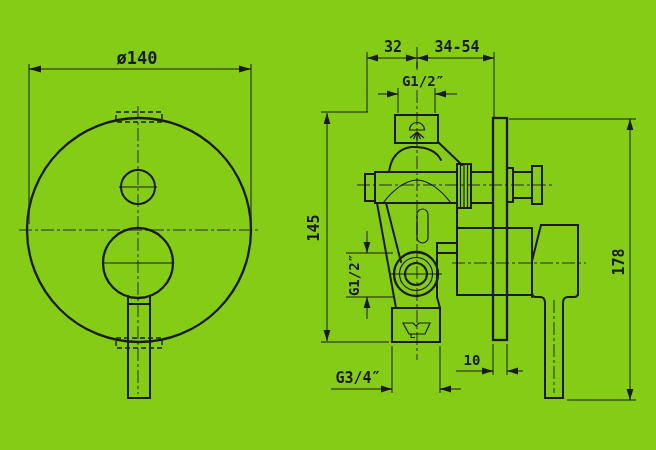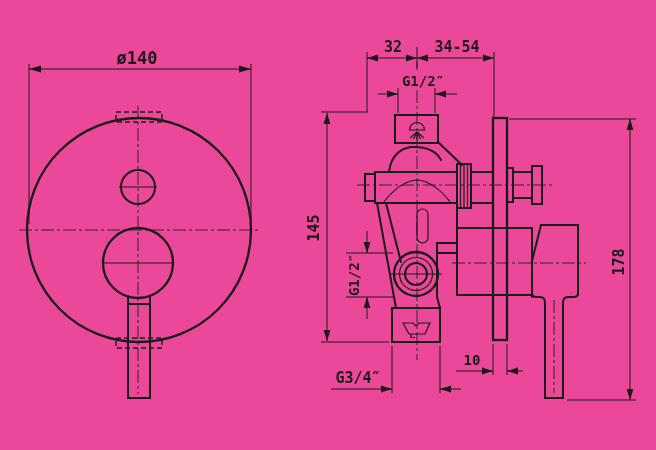--- a/index.html
+++ b/index.html
@@ -1,17 +1,17 @@
 <!DOCTYPE html>
 <html><head>
 <meta charset="utf-8">
 <style>
   html,body{margin:0;padding:0;background:#fff;}
   .canvas{
-    position:relative;width:656px;height:450px;background:#ec4899;
+    position:relative;width:656px;height:450px;background:#84cc16;
     font-family:"DejaVu Sans Mono", monospace;
   }
   svg{display:block}
   .ol{stroke:#1b1b1b;stroke-width:2;fill:none;stroke-linecap:round;}
   .ol22{stroke:#1b1b1b;stroke-width:2.3;fill:none;stroke-linecap:round;}
   .thin{stroke:#1b1b1b;stroke-width:1.2;fill:none;}
   .dim{stroke:#1b1b1b;stroke-width:1;fill:none;}
   .cl{stroke:#2a2a2a;stroke-width:1;fill:none;stroke-dasharray:13 3 3 3;}
   .hid{stroke:#1b1b1b;stroke-width:1.4;fill:none;stroke-dasharray:5 3;}
   .ah{fill:#1b1b1b;stroke:none;}

